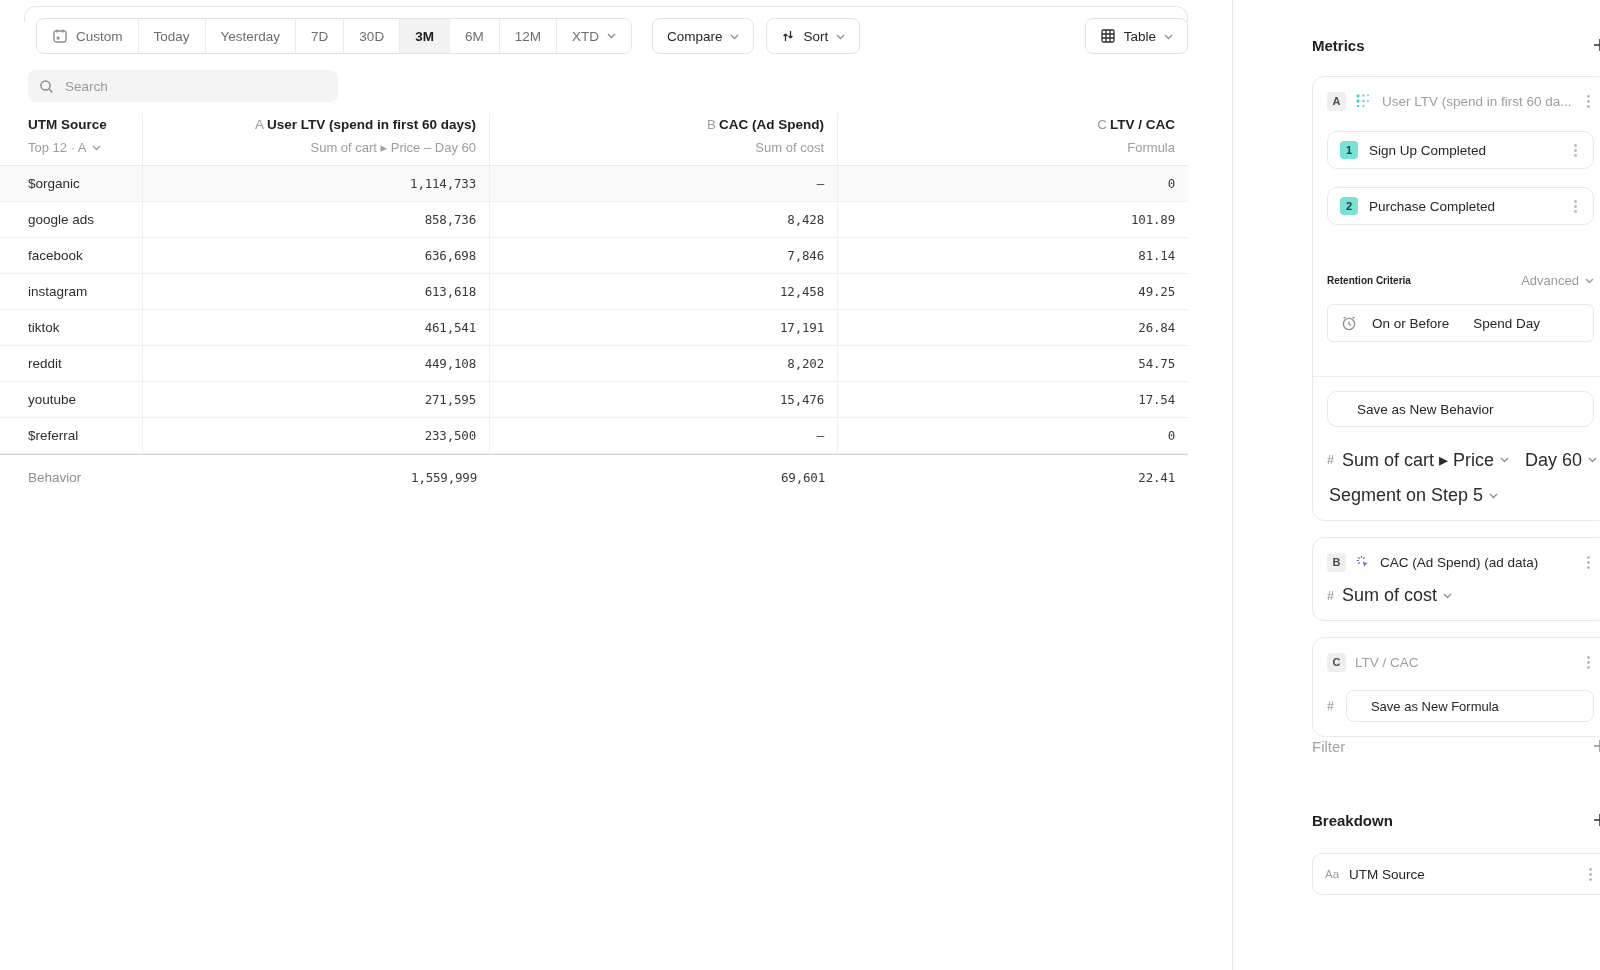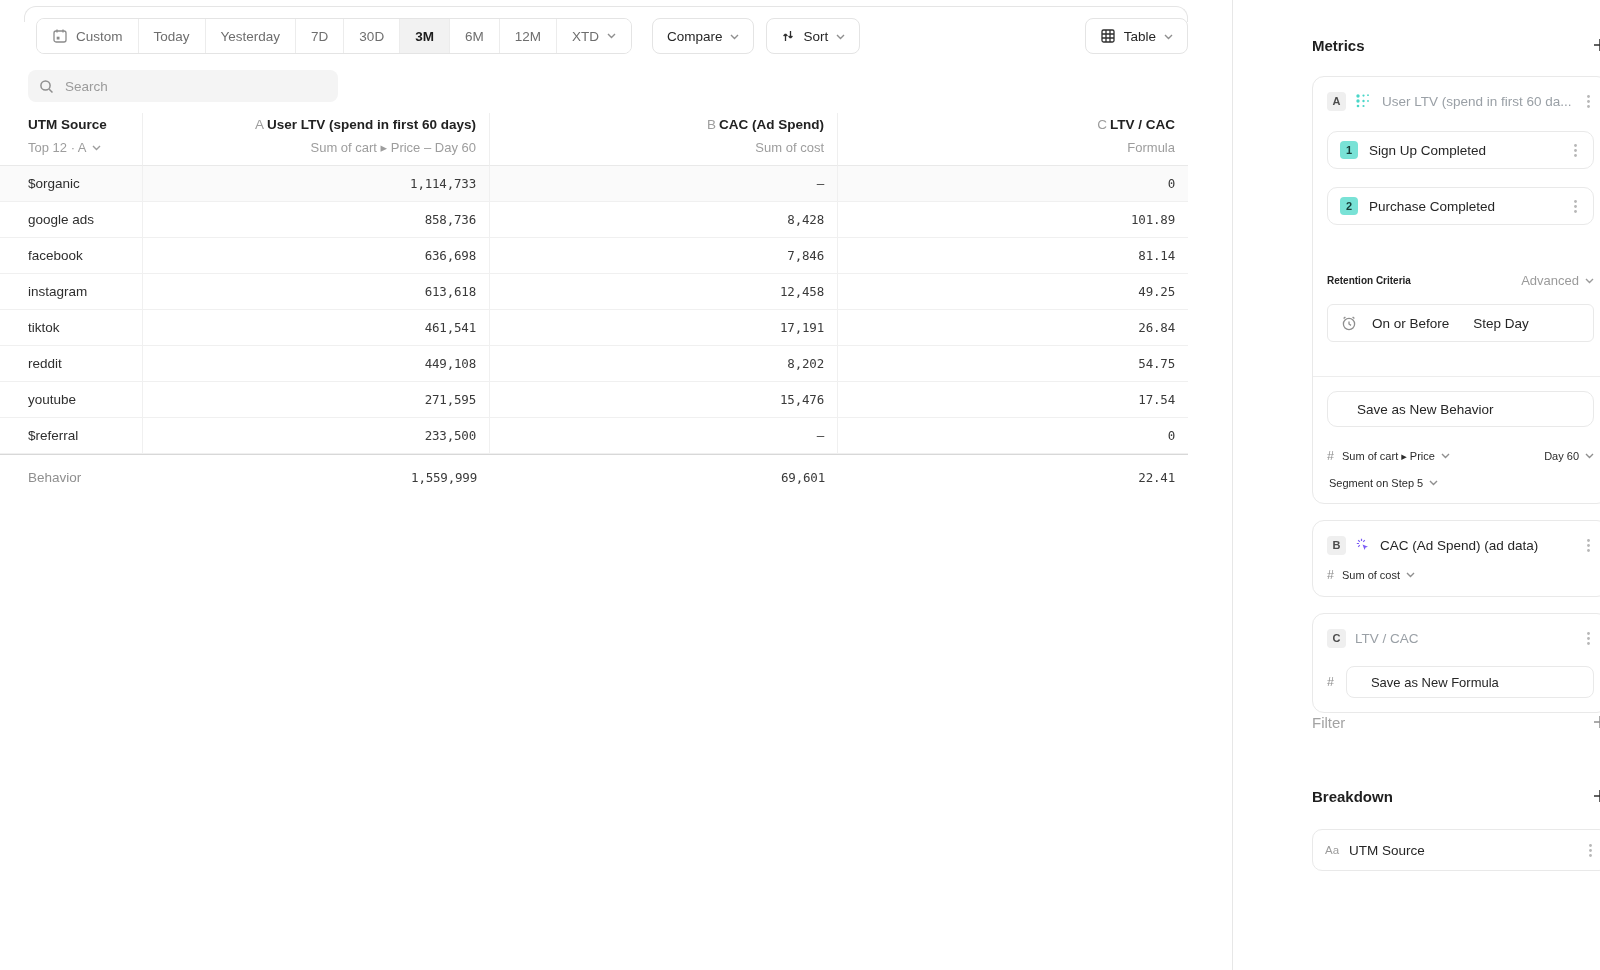--- a/index.html
+++ b/index.html
@@ -129,21 +129,21 @@
   .card-divider { height: 1px; background: #ededed; margin: 34px -14px 0 -14px; }
 
   .save-btn {
     display: flex; align-items: center; height: 36px; padding: 0 29px;
     border: 1px solid #e9e9e9; border-radius: 10px; margin-top: 14px;
     font-size: 13.5px; color: #262626; cursor: pointer; background: #fff;
   }
 
   .agg-row { display: flex; align-items: center; margin-top: 22px; gap: 8px; }
   .hash { font-size: 12.5px; color: #8e8e8e; font-weight: 500; }
-  .agg-text { display: flex; align-items: center; gap: 6px; font-size: 11px; font-weight: 500; color: #2b2b2b; cursor: pointer; white-space: nowrap; }
+  .agg-text { display: flex; align-items: center; gap: 6px; font-size: 18px; font-weight: 500; color: #2b2b2b; cursor: pointer; white-space: nowrap; }
   .agg-text .chev { color: #8f8f8f; }
   .seg-row { margin-top: 14px; padding-left: 2px; }
 
   .formula-input {
     height: 32px; background: #f2f2f2; border-radius: 6px; margin-top: 16px;
     display: flex; align-items: center; padding: 0 10px; font-size: 13.5px; color: #2b2b2b;
   }
   .formula-row { display: flex; align-items: center; gap: 12px; margin-top: 18px; }
   .save-formula-btn {
     flex: 1; height: 32px; border: 1px solid #e9e9e9; border-radius: 8px; background: #fff;
@@ -406,21 +406,21 @@
         </span>
       </div>
 
       <div class="cond-box">
         <svg width="18" height="18" viewBox="0 0 18 18" fill="none" stroke="#8f8f8f" stroke-width="1.3">
             <circle cx="9" cy="10" r="5.6"></circle>
             <path d="M9 7.6V10l2 1.4"></path>
             <path d="M3.6 4.6L5.4 3M14.4 4.6L12.6 3"></path>
           </svg>
         <span class="cond-text">On or Before</span>
-        <span class="cond-text">Step Day</span>
+        <span class="cond-text">Spend Day</span>
       </div>
 
       <div class="card-divider"></div>
 
       <div class="save-btn">
         <span>Save as New Behavior</span>
       </div>
 
       <div class="agg-row">
         <span class="hash">#</span>

